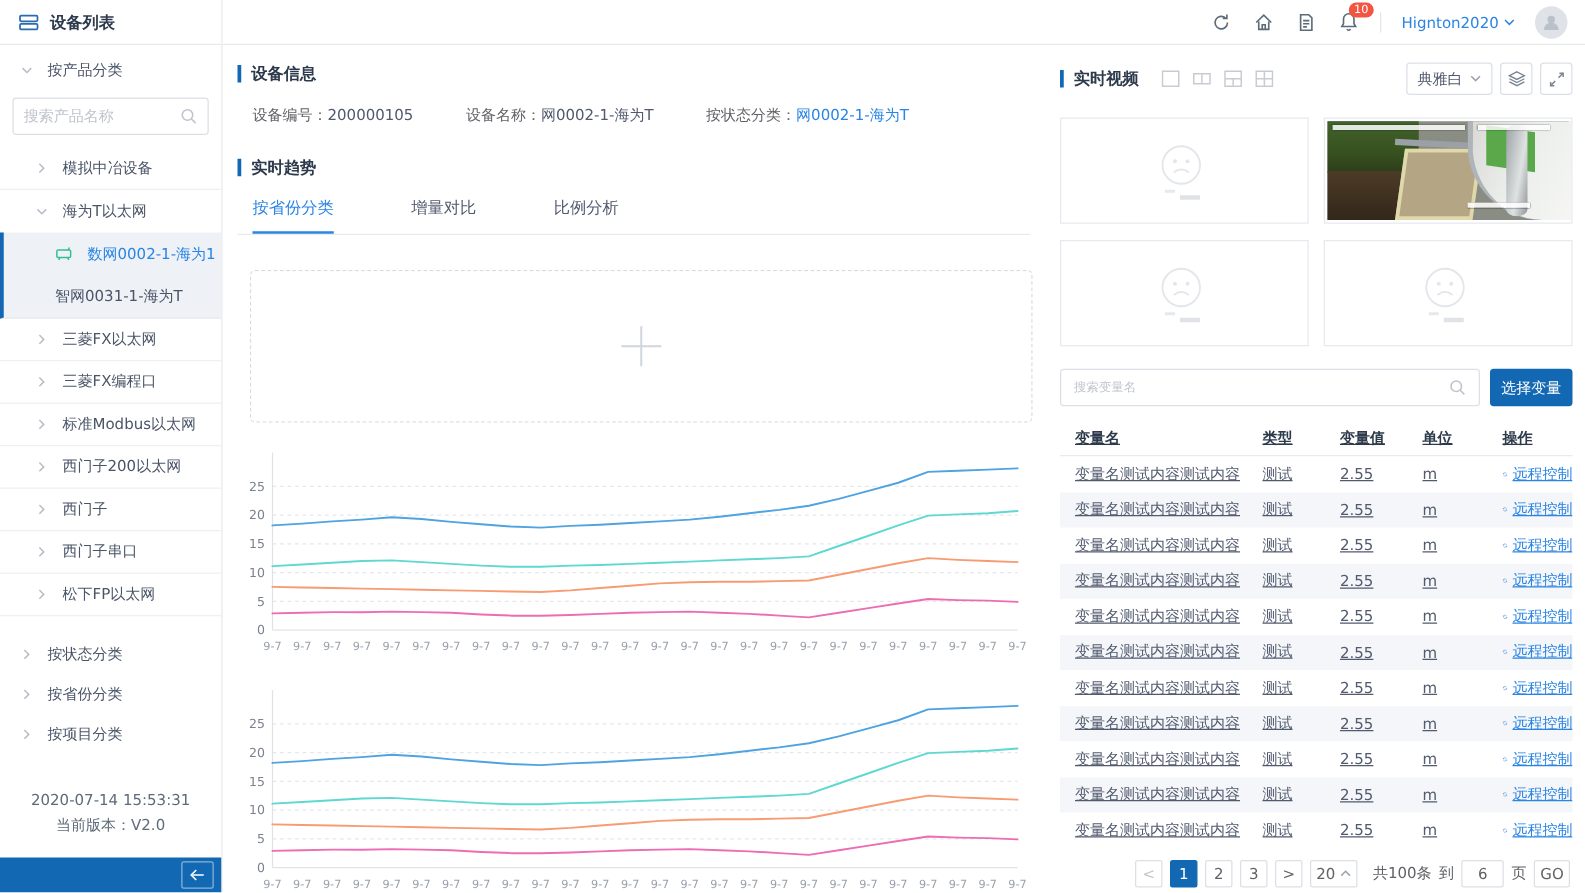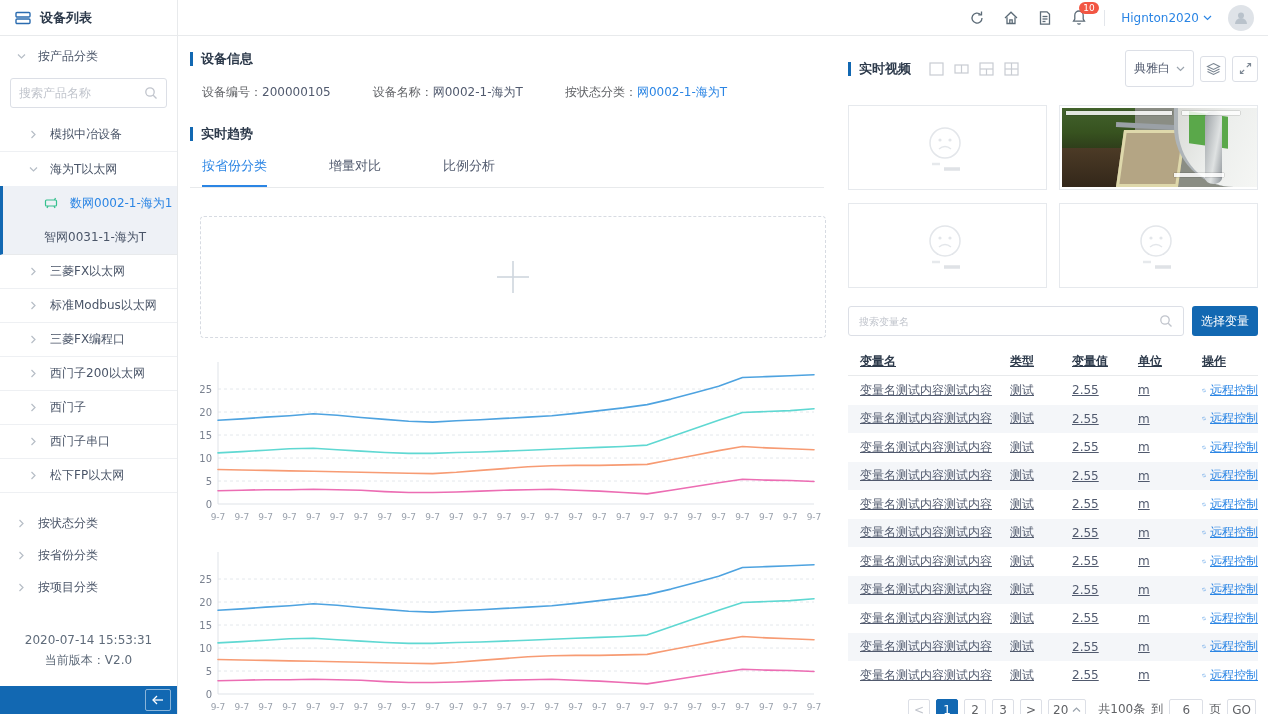--- a/index.html
+++ b/index.html
@@ -60,21 +60,21 @@
 
   .add-box { margin:28px 0 0 10px; width:626px; height:122px; border:1px dashed #d7dbe2; border-radius:4px; display:flex; align-items:center; justify-content:center; cursor:pointer; }
 
   .chart { margin-top:20px; }
 
   
   .video-header { display:flex; align-items:center; gap:8px; }
   .layout-icons { display:flex; gap:10px; margin-left:10px; }
   .licon { cursor:pointer; }
   .vh-right { margin-left:auto; display:flex; gap:6px; align-items:center; }
-  .theme-btn { height:37px; border:1px solid #dcdfe6; border-radius:3px; display:flex; align-items:center; gap:6px; padding:0 8px; color:#515a6e; cursor:pointer; background:#fff; }
+  .theme-btn { height:26px; border:1px solid #dcdfe6; border-radius:3px; display:flex; align-items:center; gap:6px; padding:0 8px; color:#515a6e; cursor:pointer; background:#fff; }
   .sq-btn { width:26px; height:26px; border:1px solid #dcdfe6; border-radius:3px; display:flex; align-items:center; justify-content:center; cursor:pointer; background:#fff; }
 
   .video-grid { margin-top:18px; display:grid; grid-template-columns:1fr 1fr; gap:13px 12px; }
   .vcell { height:85px; border:1px solid #e6e9ed; background:#fff; display:flex; align-items:center; justify-content:center; position:relative; overflow:hidden; }
   .noface { position:relative; width:60px; height:58px; }
   .cam { position:absolute; inset:2px; background:#8a8d84; }
   .cam > div { position:absolute; }
 
   .var-search-row { margin-top:18px; display:flex; gap:8px; }
   .var-search { flex:1; height:30px; border:1px solid #dcdfe6; border-radius:3px; display:flex; align-items:center; padding:0 10px; background:#fff; }
@@ -163,29 +163,29 @@
           </svg>
         </span>
     <span>三菱FX以太网</span>
       </div>
       <div class="tree-row lvl2 divided">
         <span class="chev">
           <svg width="6" height="9" viewBox="0 0 6 9" fill="none" stroke="#b6bdc6" stroke-width="1.2">
             <polyline points="1.5,1 5,4.5 1.5,8"></polyline>
           </svg>
         </span>
+    <span>三菱FX编程口</span>
+      </div>
+      <div class="tree-row lvl2 divided">
+        <span class="chev">
+          <svg width="6" height="9" viewBox="0 0 6 9" fill="none" stroke="#b6bdc6" stroke-width="1.2">
+            <polyline points="1.5,1 5,4.5 1.5,8"></polyline>
+          </svg>
+        </span>
     <span>标准Modbus以太网</span>
-      </div>
-      <div class="tree-row lvl2 divided">
-        <span class="chev">
-          <svg width="6" height="9" viewBox="0 0 6 9" fill="none" stroke="#b6bdc6" stroke-width="1.2">
-            <polyline points="1.5,1 5,4.5 1.5,8"></polyline>
-          </svg>
-        </span>
-    <span>三菱FX编程口</span>
       </div>
       <div class="tree-row lvl2 divided">
         <span class="chev">
           <svg width="6" height="9" viewBox="0 0 6 9" fill="none" stroke="#b6bdc6" stroke-width="1.2">
             <polyline points="1.5,1 5,4.5 1.5,8"></polyline>
           </svg>
         </span>
     <span>西门子200以太网</span>
       </div>
       <div class="tree-row lvl2 divided">

